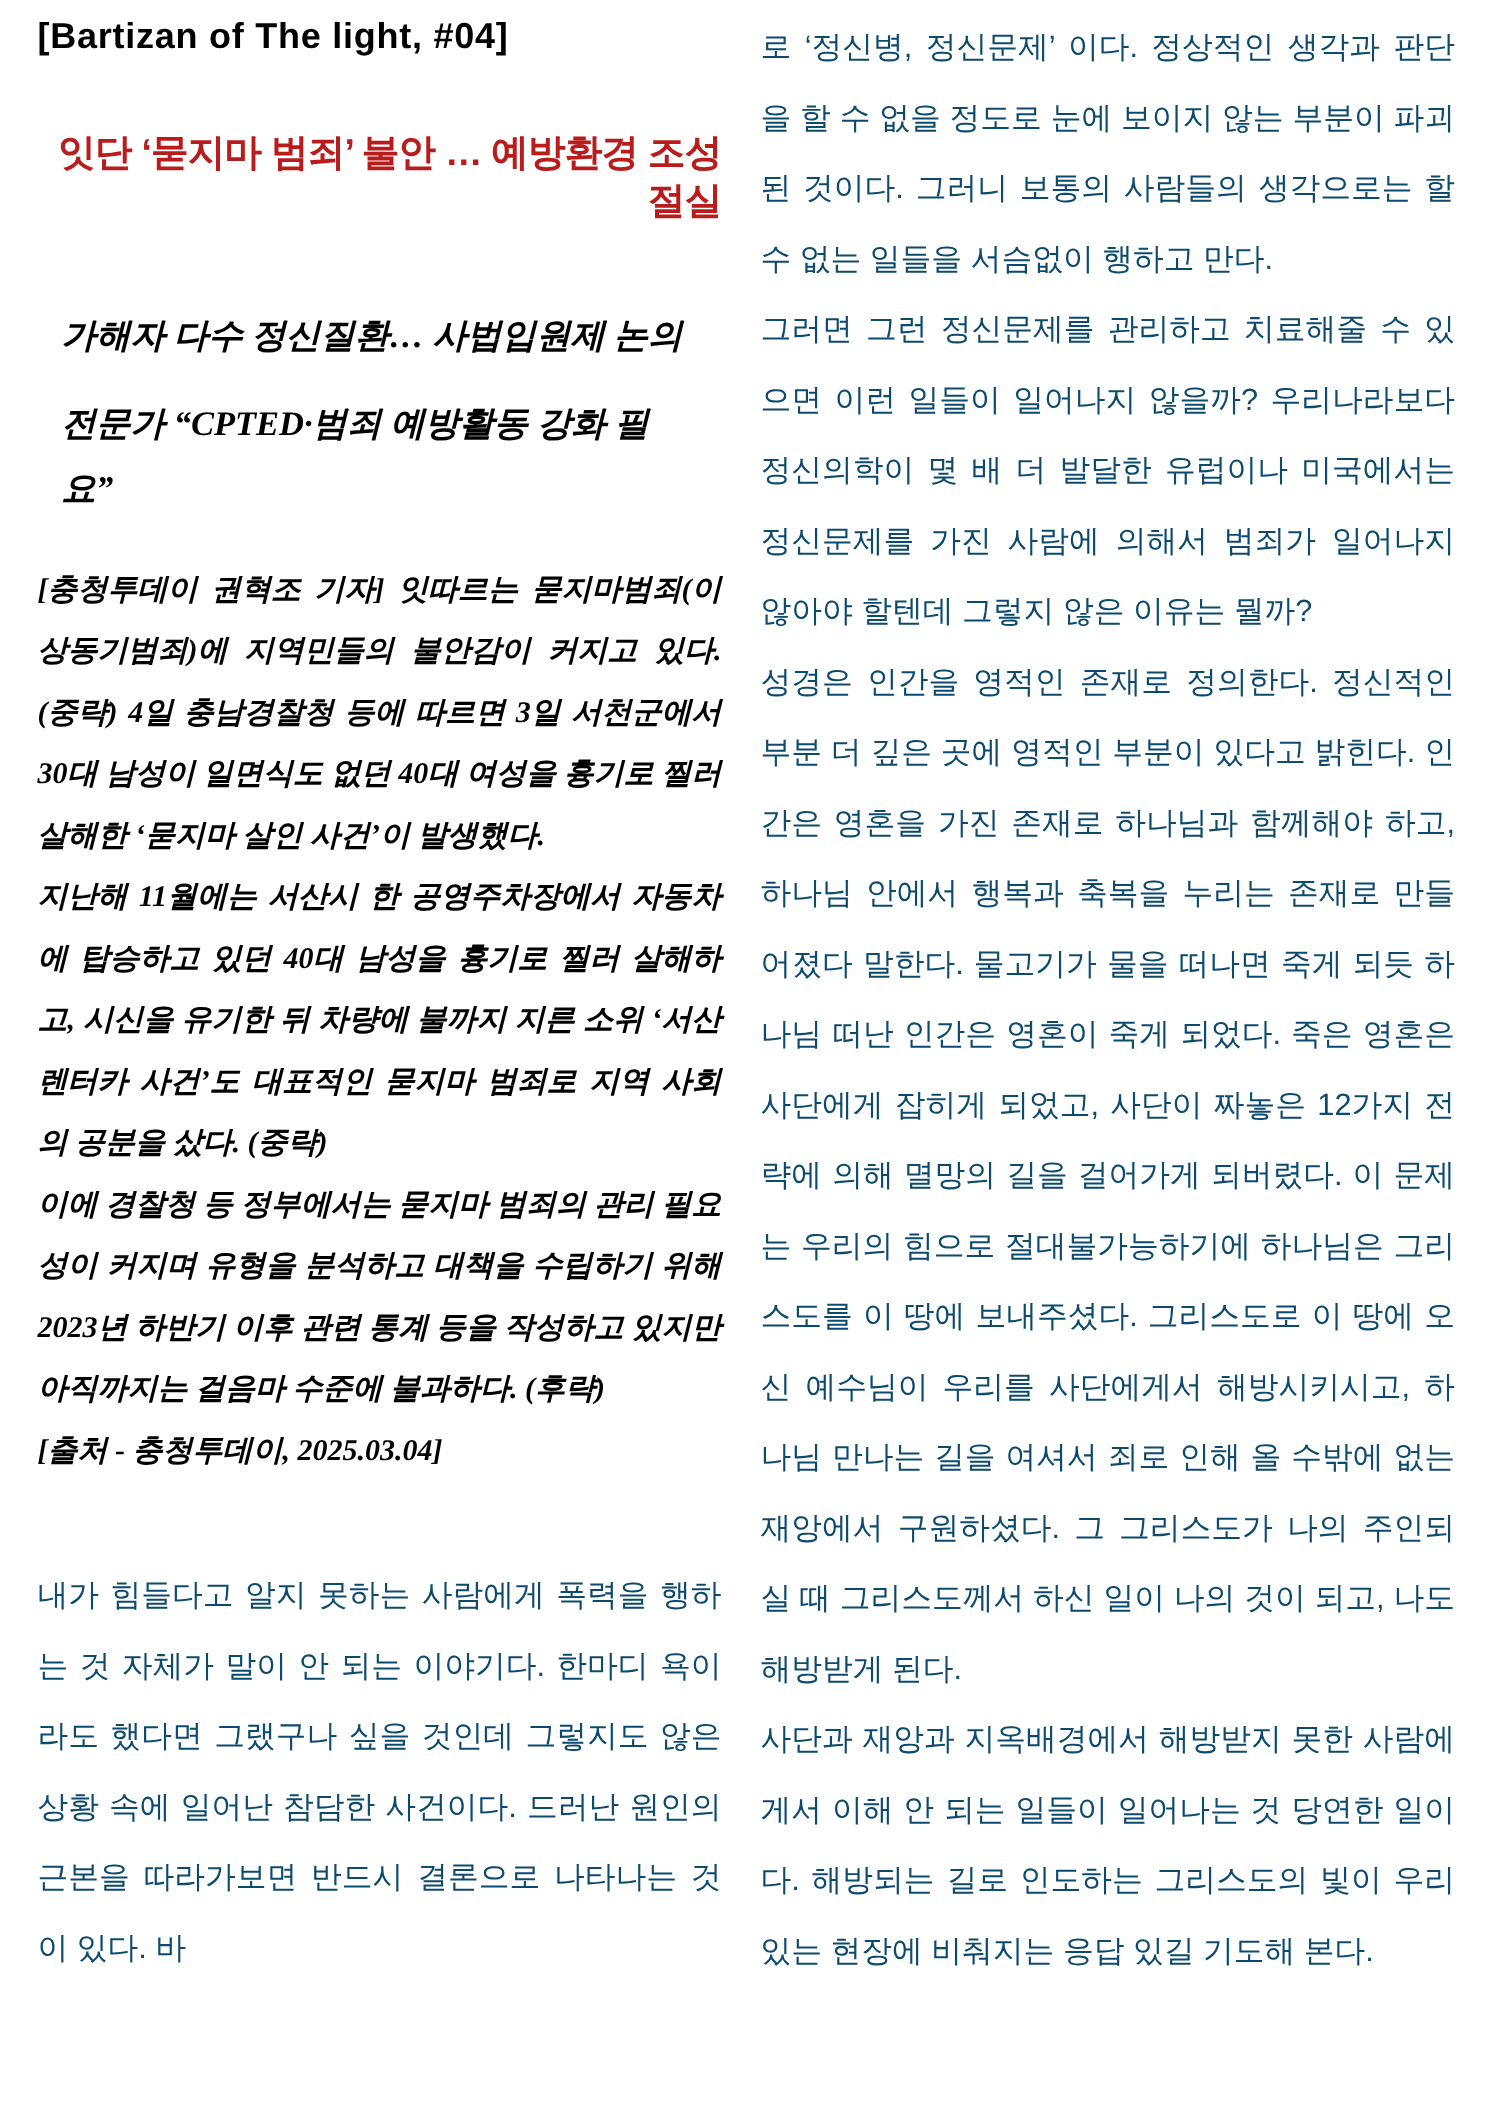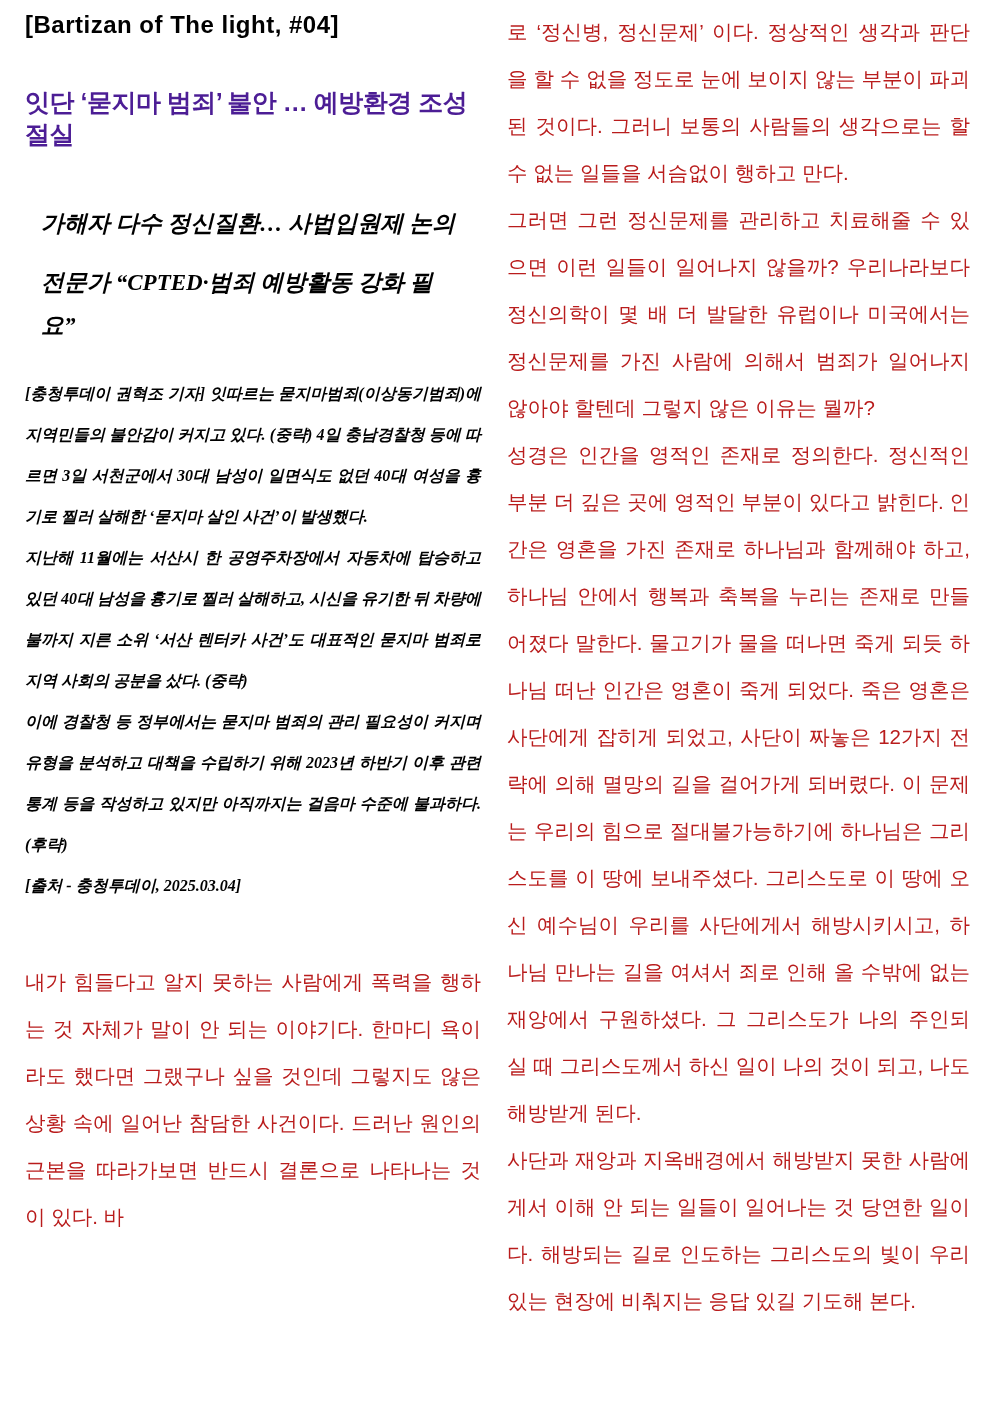--- a/index.html
+++ b/index.html
@@ -36,24 +36,24 @@
     margin: 2px 0 0 0;
     color: #000000;
   }
 
   
   .headline {
     font-family: "Liberation Sans", sans-serif;
     font-weight: 700;
     font-size: 25px;
     letter-spacing: -0.5px;
-    text-align: left;
+    text-align: right;
     line-height: 32px;
     margin: 46px 0 0 0;
-    color: #4c1d95;
+    color: #b91c1c;
   }
 
   
   .subheadings {
     margin-top: 52px;
   }
   .subheading {
     font-family: "Liberation Serif", "DejaVu Serif", serif;
     font-style: italic;
     font-weight: 700;
@@ -64,41 +64,41 @@
   }
 
   
   .news-excerpt {
     margin-top: 26px;
   }
   .news-paragraph {
     font-family: "Liberation Serif", "DejaVu Serif", serif;
     font-style: italic;
     font-weight: 600;
-    font-size: 16px;
+    font-size: 20px;
     line-height: 41px;
     text-align: justify;
     word-break: break-all;
     margin: 0;
     color: #000000;
   }
 
   
   .commentary {
     margin-top: 52px;
   }
   .commentary-paragraph, .right-paragraph {
     font-family: "Liberation Sans", "DejaVu Sans", sans-serif;
     font-weight: 400;
     font-size: 20.5px;
     line-height: 47px;
     text-align: justify;
     word-break: break-all;
     margin: 0;
-    color: #b91c1c;
+    color: #0c4a6e;
   }
   .col-right { padding-top: 0; }
 </style>
 </head>
 <body>
 
 <div class="page">
 
   <div class="col col-left">
 

